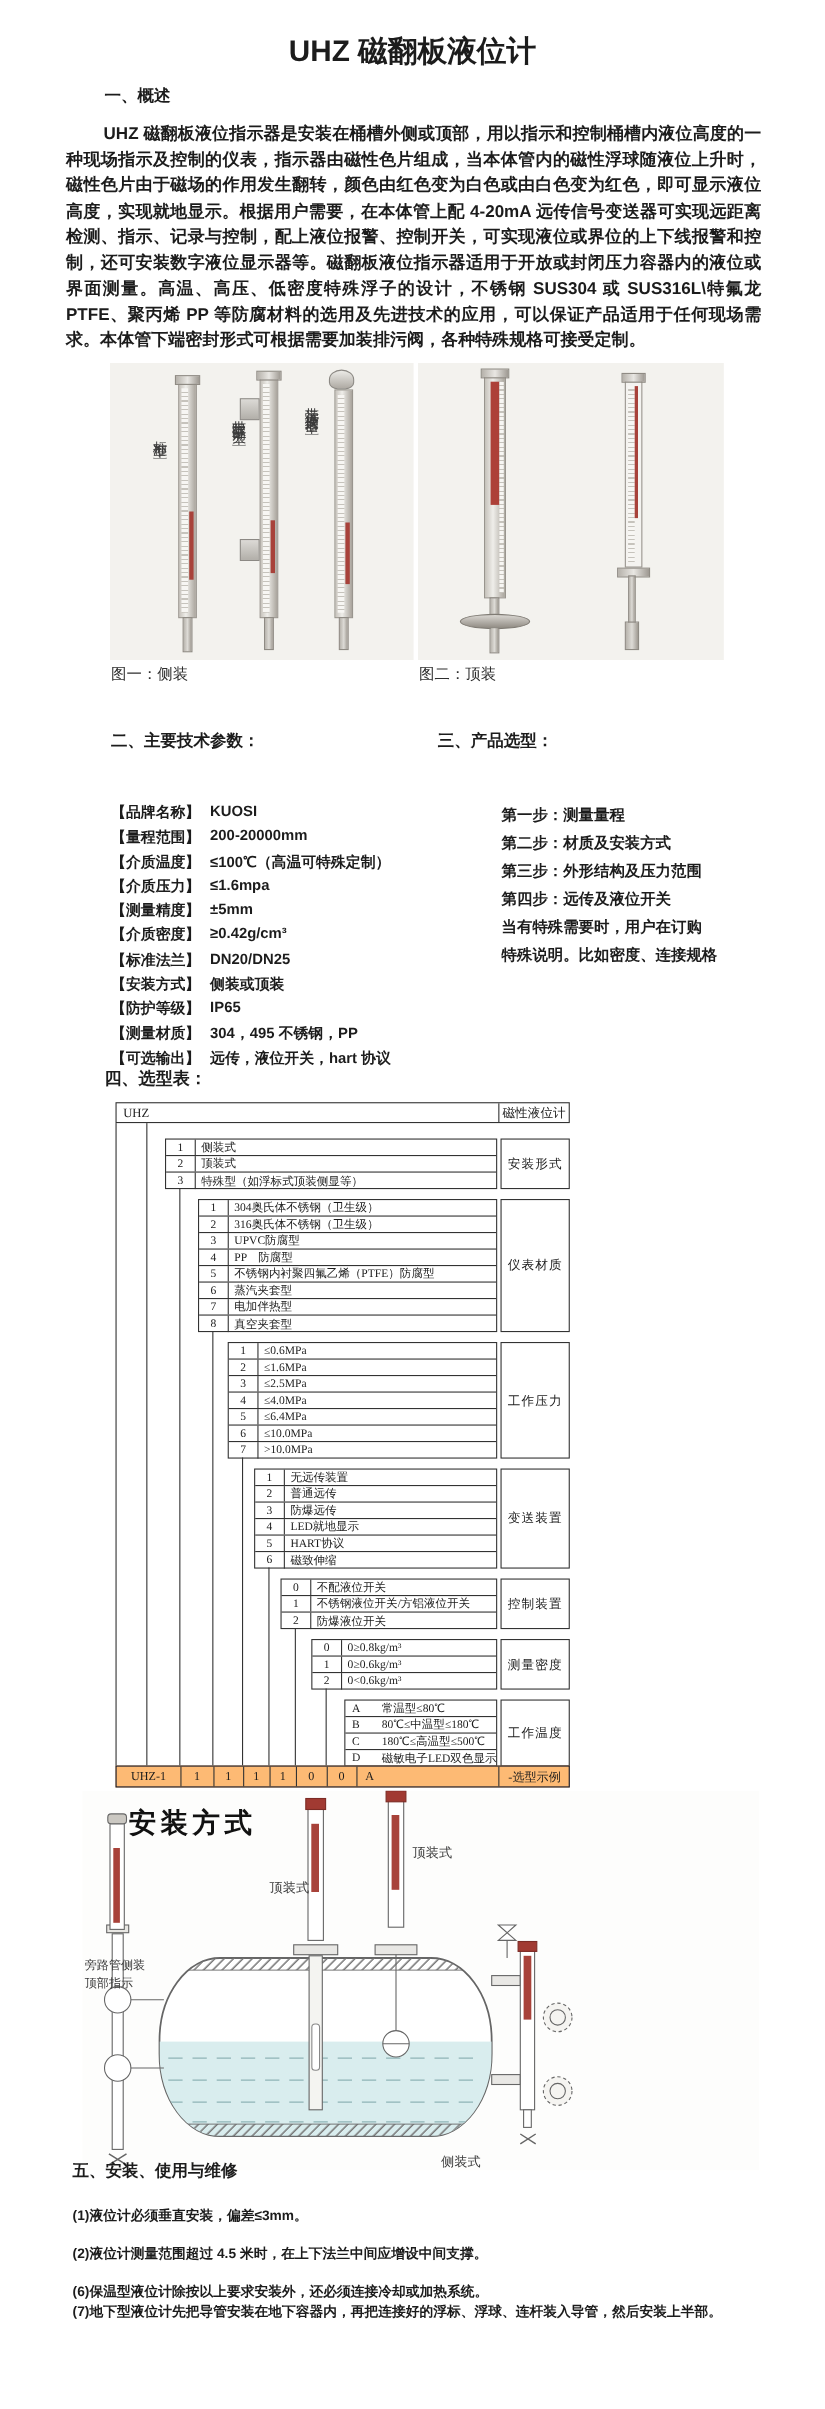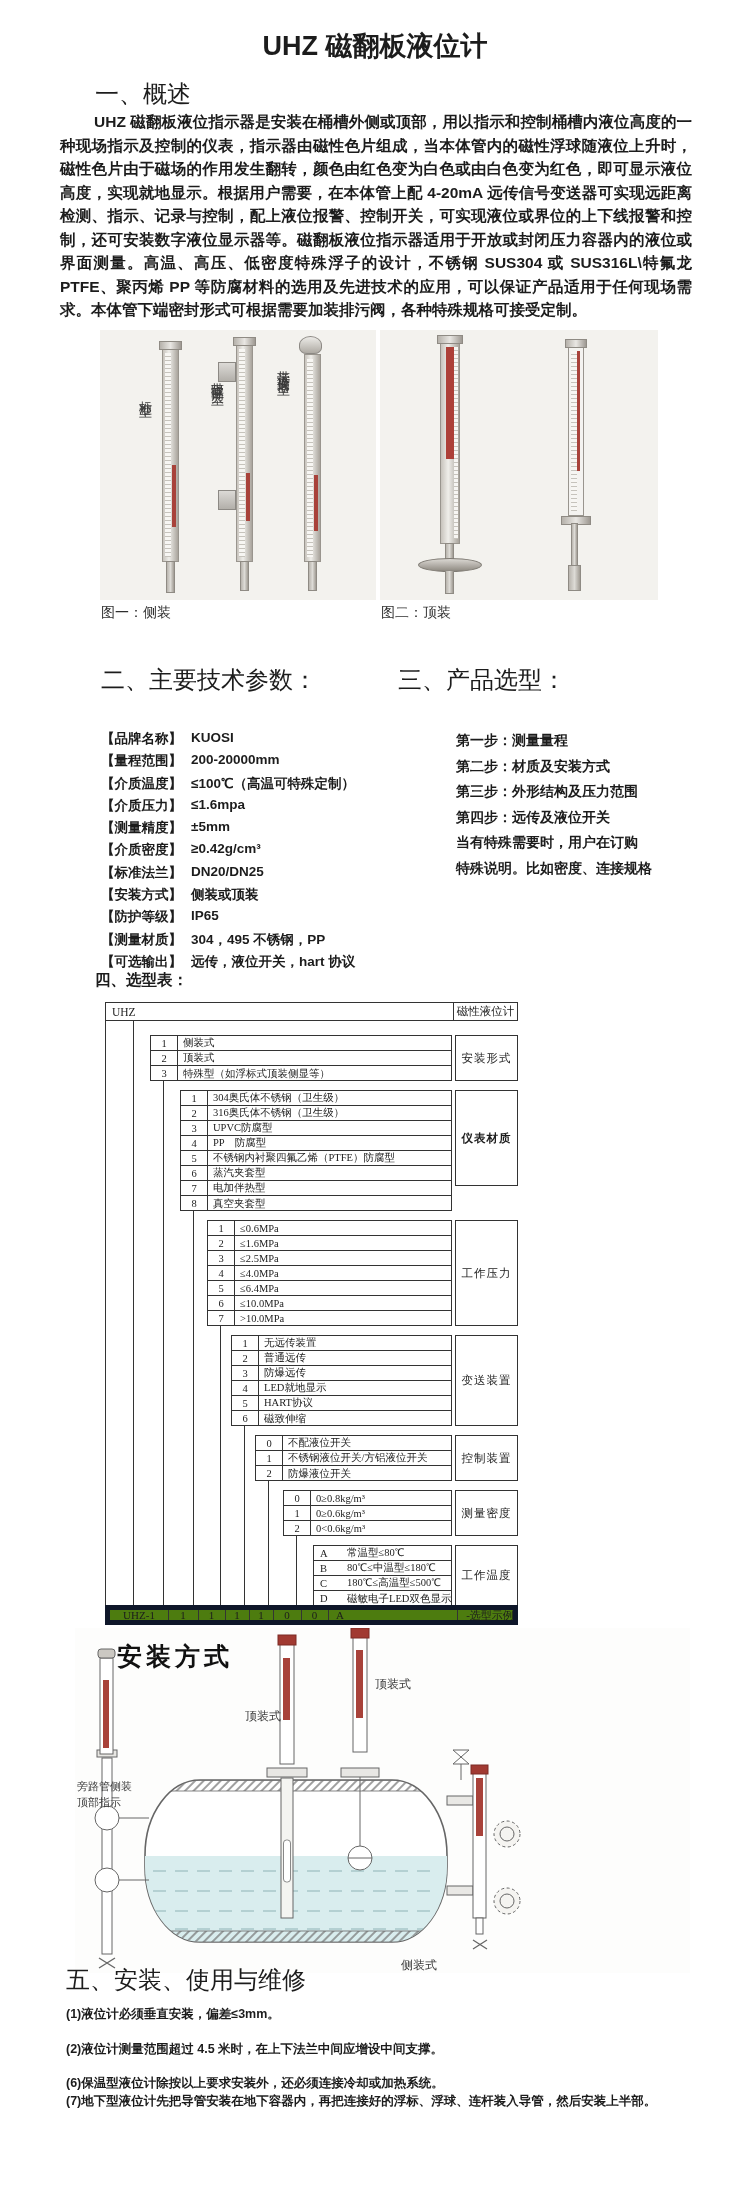--- a/index.html
+++ b/index.html
@@ -1,21 +1,21 @@
 <!DOCTYPE html>
 <html><head>
 <meta charset="utf-8">
 <style>
   html,body{margin:0;padding:0;}
   body{width:750px;height:2190px;background:#fff;position:relative;overflow:hidden;
        font-family:"Liberation Sans",sans-serif;color:#1c1c1c;}
   .abs{position:absolute;}
   
   .page-title{left:0;top:28px;width:750px;text-align:center;font-size:27px;font-weight:700;}
-  .h-sec{font-size:24px;font-weight:400;}
+  .h-sec{font-size:15px;font-weight:700;}
   .h-small{font-size:15.5px;font-weight:700;}
   
   .overview{left:60px;top:110px;width:632px;font-size:15.5px;font-weight:700;line-height:23.5px;
             text-align:justify;text-indent:2.2em;}
   
   .photo{background:#f3f2ee;}
   .vlabel{position:absolute;writing-mode:vertical-rl;font:13px "Liberation Serif",serif;color:#3a3a3a;letter-spacing:2px;}
   .gcol{position:absolute;width:15px;border:1px solid #99958e;background:linear-gradient(90deg,#c7c3bc,#efeeea 40%,#a9a49c);}
   .gscale{position:absolute;left:2px;top:4px;bottom:4px;width:6px;
           background:repeating-linear-gradient(180deg,#f7f6f3 0 3px,#c6c3bc 3px 4px);}
@@ -38,21 +38,21 @@
   .t-h-model{flex:1;padding-left:6px;display:flex;align-items:center;}
   .t-h-name{width:63px;border-left:1px solid #333;display:flex;align-items:center;justify-content:center;}
   .tg-box{position:absolute;border:1px solid #333;box-sizing:border-box;background:#fff;}
   .tg-row{display:flex;box-sizing:border-box;font-size:10.5px;align-items:stretch;}
   .tg-num{width:26px;border-right:1px solid #333;display:flex;align-items:center;justify-content:center;flex:none;}
   .tg-num-plain{width:22px;border-right:none;justify-content:flex-start;padding-left:6px;}
   .tg-desc{padding-left:5px;display:flex;align-items:center;white-space:nowrap;}
   .tg-label{position:absolute;border:1px solid #333;box-sizing:border-box;display:flex;align-items:center;
             justify-content:center;font-size:11.5px;letter-spacing:1px;background:#fff;}
   .tline{position:absolute;background:#333;}
-  .tb-row{position:absolute;border:5px solid #0f172a;box-sizing:border-box;font-size:11px;background:#4d7c0f;}
+  .tb-row{position:absolute;border:1px solid #0f172a;box-sizing:border-box;font-size:11px;background:#fdba74;}
   .tb-cell{position:absolute;top:0;height:100%;display:flex;align-items:center;justify-content:center;white-space:nowrap;}
   
   .diag-wrap{left:75px;top:1628px;width:615px;height:345px;background:#fdfdfc;}
   .diag-title{left:117px;top:1640px;font:700 25px "Liberation Serif",serif;letter-spacing:4px;color:#111;}
   svg text{font-family:"Liberation Serif",serif;fill:#3a3a3a;}
   
   .mt-list{left:66px;top:2006px;width:620px;}
   .mt-item{font-size:12.5px;font-weight:700;line-height:16.5px;}
   .gap-a{margin-bottom:18px;}
   .gap-b{margin-bottom:12px;}
@@ -225,21 +225,21 @@
       </div>
       <div class="tg-row" style="height: 15px; border-bottom: 1px solid rgb(51, 51, 51);">
         <span class="tg-num">7</span>
         <span class="tg-desc">电加伴热型</span>
       </div>
       <div class="tg-row" style="height: 15px;">
         <span class="tg-num">8</span>
         <span class="tg-desc">真空夹套型</span>
       </div>
     </div>
-    <div class="tg-label" style="left: 350px; top: 90px; width: 63px; height: 96px; font-weight: bold;">仪表材质</div>
+    <div class="tg-label" style="left: 350px; top: 90px; width: 63px; height: 121px;">仪表材质</div>
     <div class="tline" style="left: 88px; top: 210px; width: 1px; height: 395px;"></div>
     <div class="tg-box" style="left: 102px; top: 220px; width: 245px; height: 106px;">
       <div class="tg-row" style="height: 15px; border-bottom: 1px solid rgb(51, 51, 51);">
         <span class="tg-num">1</span>
         <span class="tg-desc">≤0.6MPa</span>
       </div>
       <div class="tg-row" style="height: 15px; border-bottom: 1px solid rgb(51, 51, 51);">
         <span class="tg-num">2</span>
         <span class="tg-desc">≤1.6MPa</span>
       </div>

